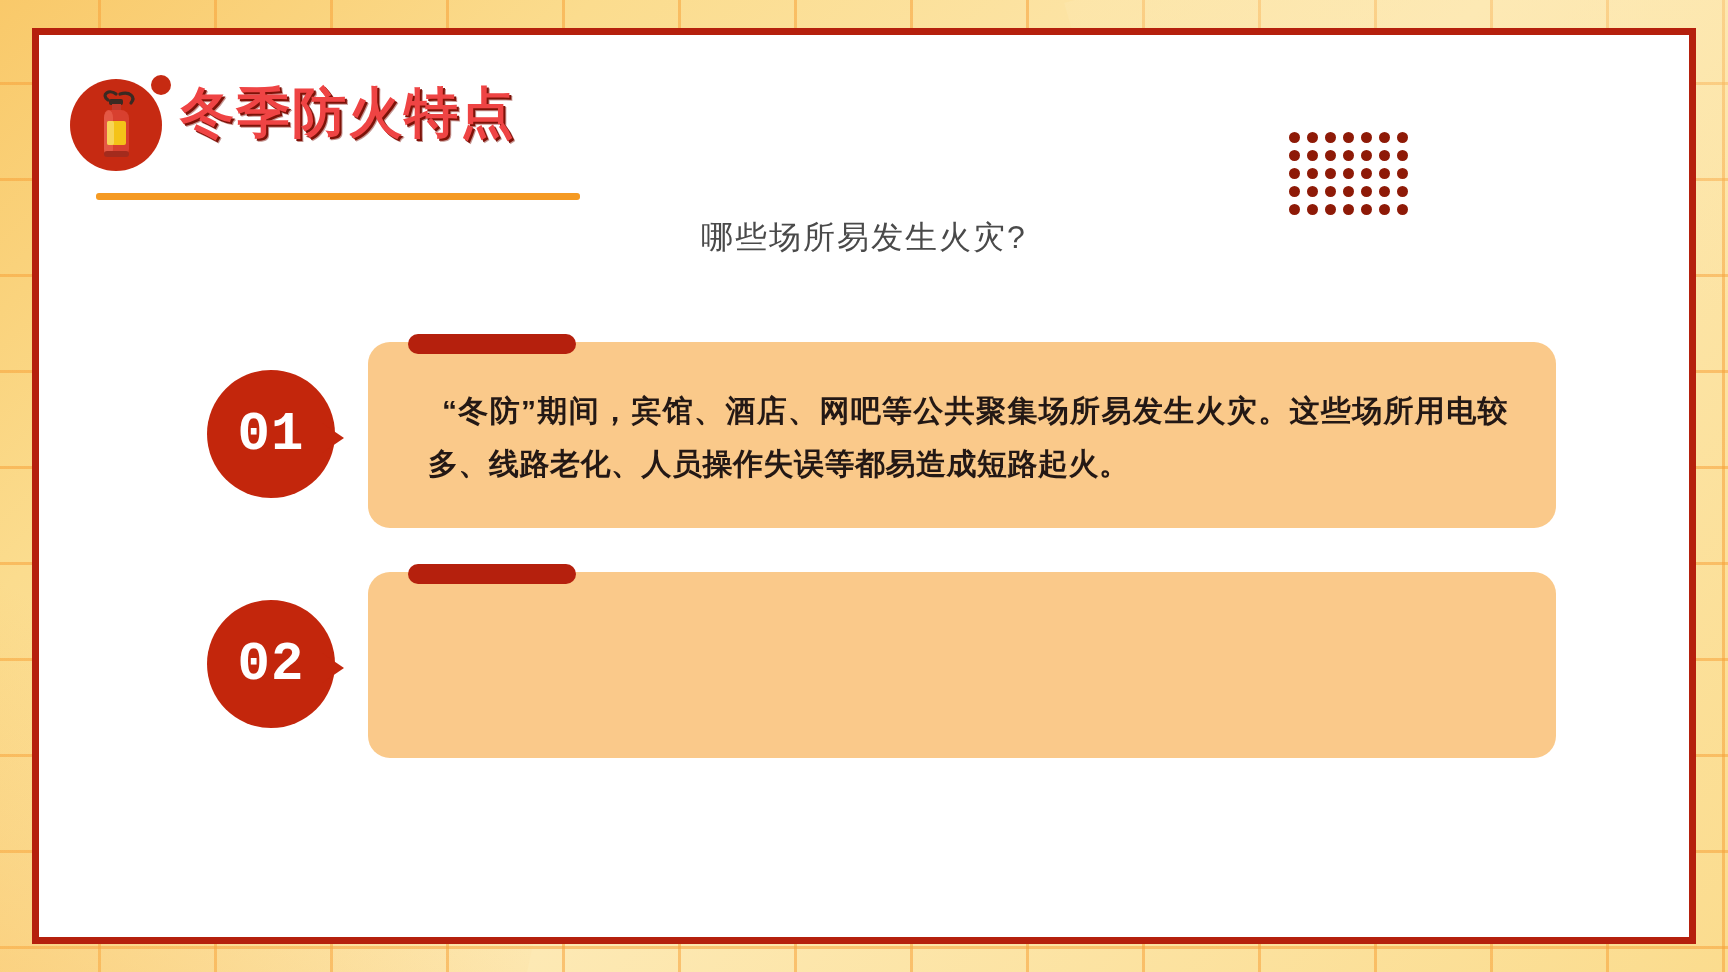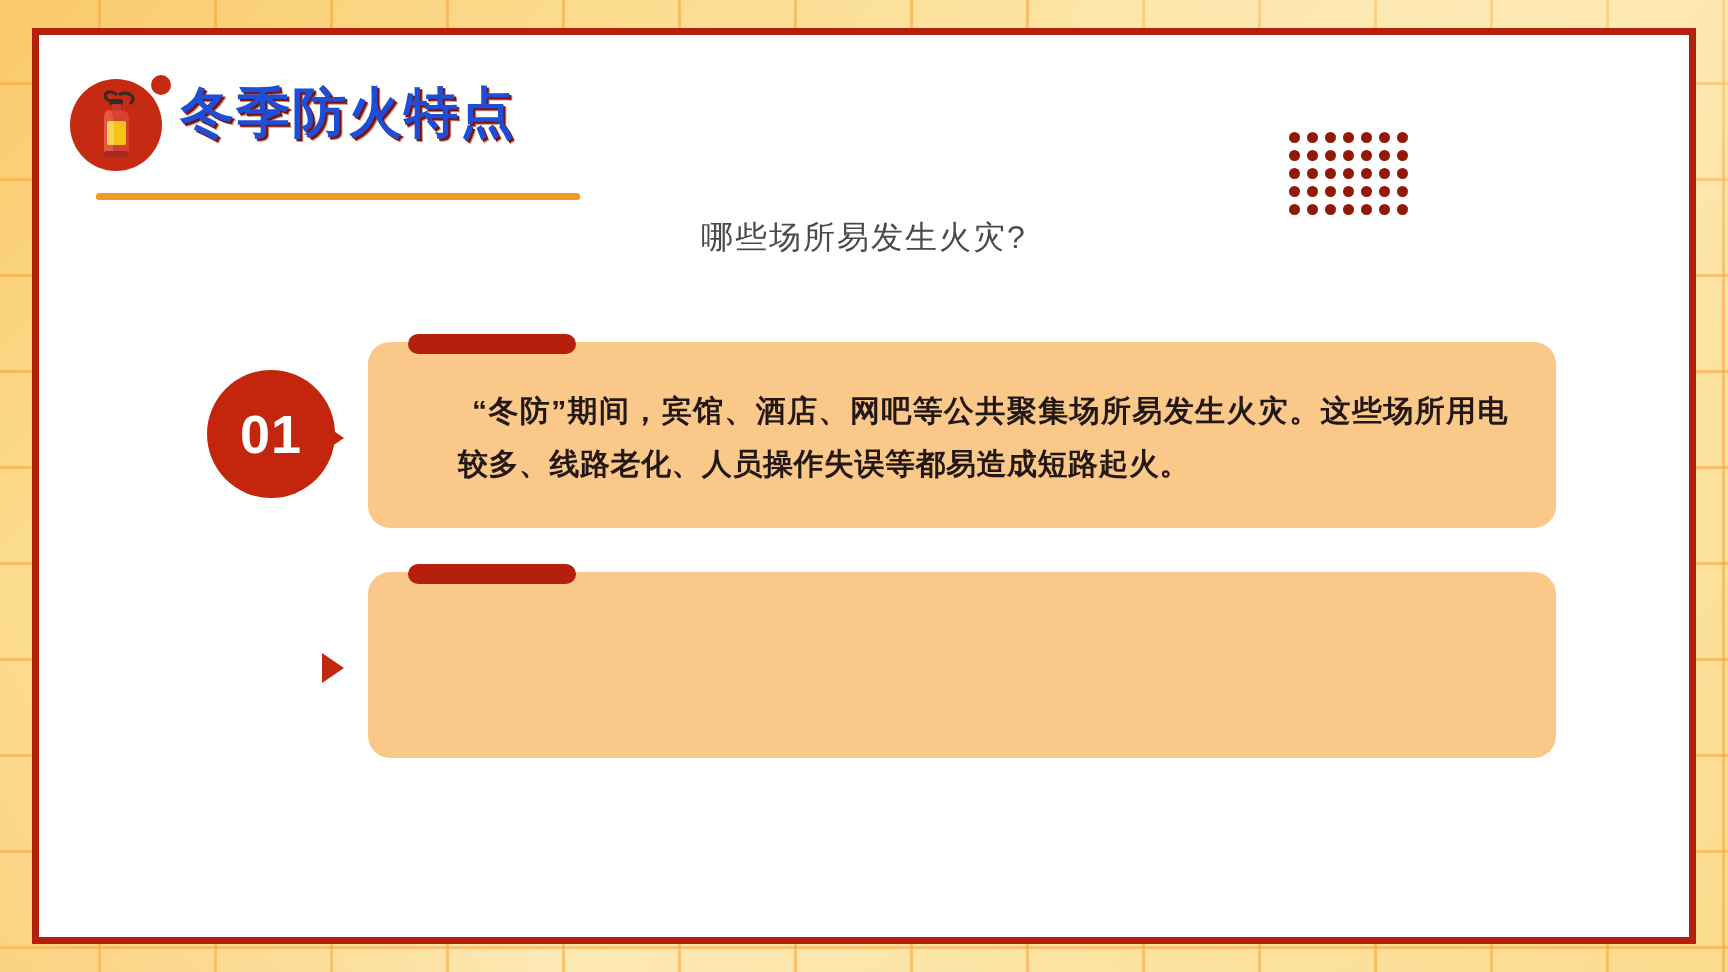--- a/index.html
+++ b/index.html
@@ -92,21 +92,21 @@
   .extinguisher {
     display: block;
   }
 
   .header-title {
     position: absolute;
     left: 110px;
     top: 12px;
     font-size: 54px;
     font-weight: bold;
-    color: #1d4ed8;
+    color: #ef4444;
     letter-spacing: 2px;
     line-height: 1;
     white-space: nowrap;
     text-shadow:
       2px 2px 0 #7E1208,
       3px 3px 0 rgba(126,18,8,0.45);
     font-family: "Liberation Sans", "DejaVu Sans", sans-serif;
   }
 
   .header-rule {
@@ -177,21 +177,21 @@
     height: 128px;
     border-radius: 50%;
     background: #C3260C;
     display: flex;
     align-items: center;
     justify-content: center;
     color: #FFFFFF;
     font-size: 54px;
     font-weight: bold;
     letter-spacing: 1px;
-    font-family: Liberation Sans, sans-serif;
+    font-family: Liberation Mono, monospace;
     text-align: right;
   }
 
   .arrow {
     position: absolute;
     left: 126px;
     top: 87px;
     width: 0;
     height: 0;
     border-top: 15px solid transparent;
@@ -226,21 +226,20 @@
     font-size: 30px;
     font-weight: bold;
     color: #231815;
     line-height: 1.78;
     text-align: justify;
     letter-spacing: 0.5px;
     font-family: "Liberation Sans", "DejaVu Sans", sans-serif;
   }
   .card-text.indent {
     text-indent: 14px;
-    margin-left: 30px;
   }
 </style>
 </head>
 <body>
 
 <div class="slide">
 
   <div class="bg-wedge-a"></div>
   <div class="bg-wedge-b"></div>
 
@@ -320,20 +319,21 @@
     <div class="item item-01">
       <div class="num-circle">01</div>
       <div class="arrow"></div>
       <div class="card">
         <div class="card-tab"></div>
         <div class="card-text indent">“冬防”期间，宾馆、酒店、网吧等公共聚集场所易发生火灾。这些场所用电较多、线路老化、人员操作失误等都易造成短路起火。</div>
       </div>
     </div>
 
     <div class="item item-02">
+      <div class="num-circle">02</div>
       <div class="arrow"></div>
       <div class="card">
         <div class="card-tab"></div>
       </div>
     </div>
 
   </div>
 
 </div>
 

